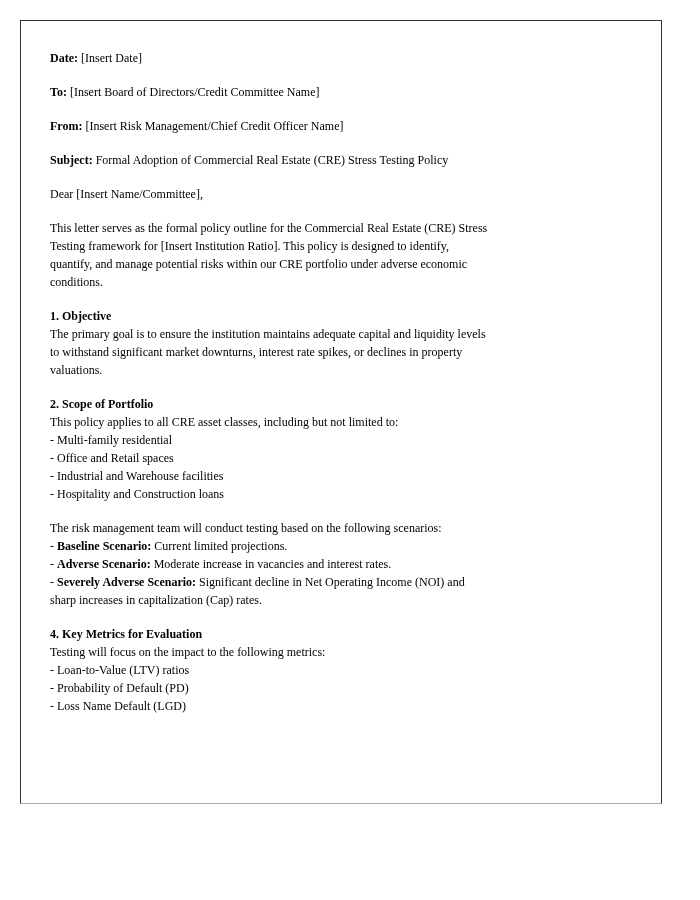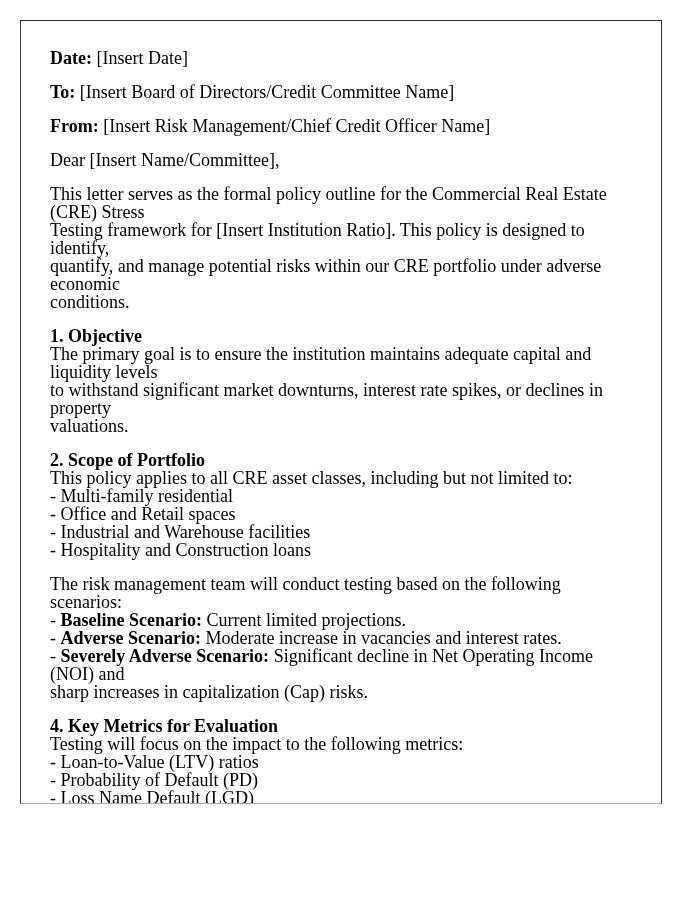--- a/index.html
+++ b/index.html
@@ -21,21 +21,21 @@
     width: 642px;
     height: 784px;
     box-sizing: border-box;
     border: 1px solid #343434;
     border-bottom-color: #ababab; 
     background: #ffffff;
     overflow: hidden;
   }
   .letter-body {
     padding: 12px 29px 0 29px;
-    font-size: 18px;
+    font-size: 12px;
     line-height: 18px;
     color: #000000;
     -webkit-font-smoothing: antialiased;
   }
   .block {
     margin: 16px 0;
   }
   .line {
     min-height: 18px;
   }
@@ -54,20 +54,23 @@
       <div class="block">
         <div class="line"><span class="bold">Date:</span><span class="plain"> [Insert Date]</span></div>
       </div>
       <div class="block">
         <div class="line"><span class="bold">To:</span><span class="plain"> [Insert Board of Directors/Credit Committee Name]</span></div>
       </div>
       <div class="block">
         <div class="line"><span class="bold">From:</span><span class="plain"> [Insert Risk Management/Chief Credit Officer Name]</span></div>
       </div>
       <div class="block">
+        <div class="line"><span class="bold">Subject:</span><span class="plain"> Formal Adoption of Commercial Real Estate (CRE) Stress Testing Policy</span></div>
+      </div>
+      <div class="block">
         <div class="line"><span class="plain">Dear [Insert Name/Committee],</span></div>
       </div>
       <div class="block">
         <div class="line"><span class="plain">This letter serves as the formal policy outline for the Commercial Real Estate (CRE) Stress</span></div>
         <div class="line"><span class="plain">Testing framework for [Insert Institution Ratio]. This policy is designed to identify,</span></div>
         <div class="line"><span class="plain">quantify, and manage potential risks within our CRE portfolio under adverse economic</span></div>
         <div class="line"><span class="plain">conditions.</span></div>
       </div>
       <div class="block">
         <div class="line"><span class="bold">1. Objective</span></div>
@@ -81,21 +84,21 @@
         <div class="line"><span class="plain">- Multi-family residential</span></div>
         <div class="line"><span class="plain">- Office and Retail spaces</span></div>
         <div class="line"><span class="plain">- Industrial and Warehouse facilities</span></div>
         <div class="line"><span class="plain">- Hospitality and Construction loans</span></div>
       </div>
       <div class="block">
         <div class="line"><span class="plain">The risk management team will conduct testing based on the following scenarios:</span></div>
         <div class="line"><span class="plain">- </span><span class="bold">Baseline Scenario:</span><span class="plain"> Current limited projections.</span></div>
         <div class="line"><span class="plain">- </span><span class="bold">Adverse Scenario:</span><span class="plain"> Moderate increase in vacancies and interest rates.</span></div>
         <div class="line"><span class="plain">- </span><span class="bold">Severely Adverse Scenario:</span><span class="plain"> Significant decline in Net Operating Income (NOI) and</span></div>
-        <div class="line"><span class="plain">sharp increases in capitalization (Cap) risks.</span></div>
+        <div class="line"><span class="plain">sharp increases in capitalization (Cap) rates.</span></div>
       </div>
       <div class="block">
         <div class="line"><span class="bold">4. Key Metrics for Evaluation</span></div>
         <div class="line"><span class="plain">Testing will focus on the impact to the following metrics:</span></div>
         <div class="line"><span class="plain">- Loan-to-Value (LTV) ratios</span></div>
         <div class="line"><span class="plain">- Probability of Default (PD)</span></div>
         <div class="line"><span class="plain">- Loss Name Default (LGD)</span></div>
       </div>
     </div>
 </div>

